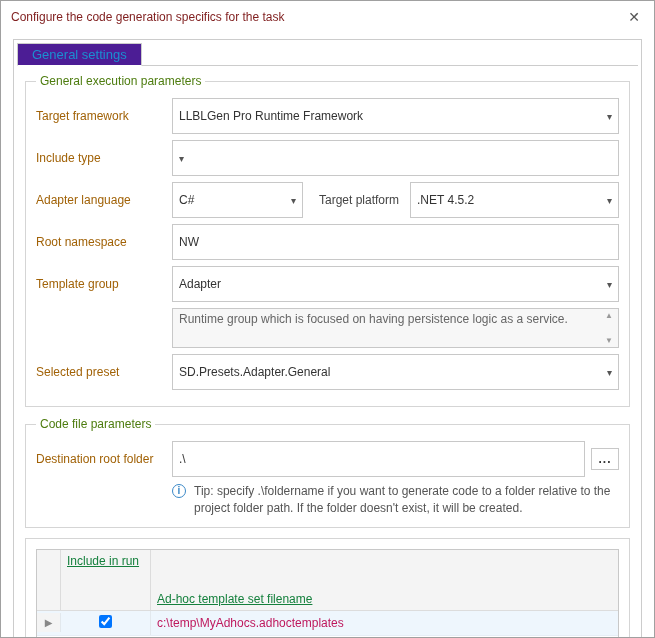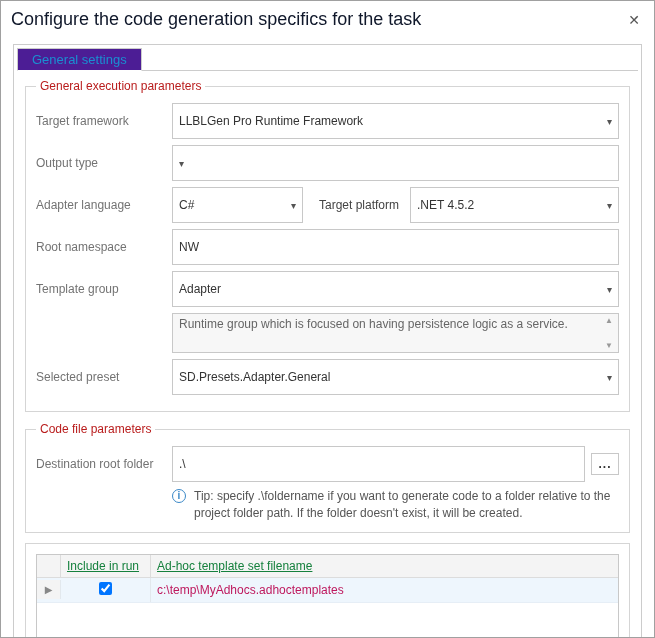--- a/index.html
+++ b/index.html
@@ -14,23 +14,23 @@
       color: #333;
     }
     .titlebar {
       display: flex;
       justify-content: space-between;
       align-items: center;
       padding: 8px 10px 6px 10px;
       background: #fff;
     }
     .titlebar h1 {
-      font-size: 18px;
+      font-size: 12px;
       font-weight: normal;
-      color: #0f172a;
+      color: #7f1d1d;
     }
     .close-x {
       font-size: 14px;
       cursor: pointer;
       color: #555;
       padding: 0 4px;
     }
     .content {
       padding: 8px 12px 12px 12px;
     }
@@ -57,33 +57,33 @@
     .panel {
       padding: 8px;
     }
     fieldset {
       border: 1px solid #d5d5d5;
       padding: 10px 10px 10px 10px;
       margin-bottom: 10px;
     }
     legend {
       font-size: 12px;
-      color: #b91c1c;
+      color: #4d7c0f;
       padding: 0 4px;
     }
     .row {
       display: flex;
       align-items: center;
       margin-bottom: 6px;
       gap: 6px;
     }
     .lbl {
       width: 130px;
       flex-shrink: 0;
-      color: #737373;
+      color: #a16207;
     }
     .field, input[type=text], .combo {
       border: 1px solid #c8c8c8;
       padding: 3px 6px;
       height: 36px;
       background: #fff;
       font-size: 12px;
       color: #333;
       flex: 1;
     }
@@ -177,21 +177,21 @@
       border-bottom: 1px solid #dcdcdc;
     }
     .ghcell {
       padding: 4px 6px;
       border-right: 1px solid #dcdcdc;
       color: #15803d;
       text-decoration: underline;
     }
     .gh-handle { width: 24px; }
     .gh-inc { width: 90px; }
-    .gh-fn { flex: 1; border-right: none; }
+    .gh-fn { flex: 1; border-right: none; margin-top: 38px; }
     .grid-row {
       display: flex;
       background: #eef6fd;
       border-bottom: 1px solid #e6eef6;
       align-items: center;
     }
     .gcell {
       padding: 4px 6px;
       border-right: 1px solid #e2e8ed;
     }
@@ -230,21 +230,21 @@
 
         <div class="row">
           <div class="lbl">Target framework</div>
           <div class="combo">
             <span>LLBLGen Pro Runtime Framework</span>
             <span class="arrow">▾</span>
           </div>
         </div>
 
         <div class="row">
-          <div class="lbl">Output type</div>
+          <div class="lbl">Include type</div>
           <div class="combo">
             <span class="arrow">▾</span>
           </div>
         </div>
 
         <div class="row">
           <div class="lbl">Adapter language</div>
           <div class="inlinewrap">
             <div class="combo" style="flex:0.6">
               <span>C#</span>

